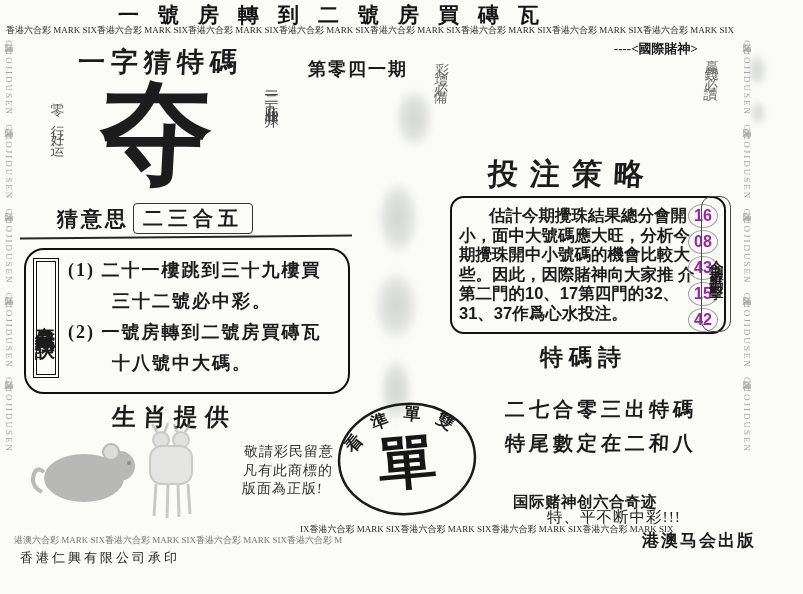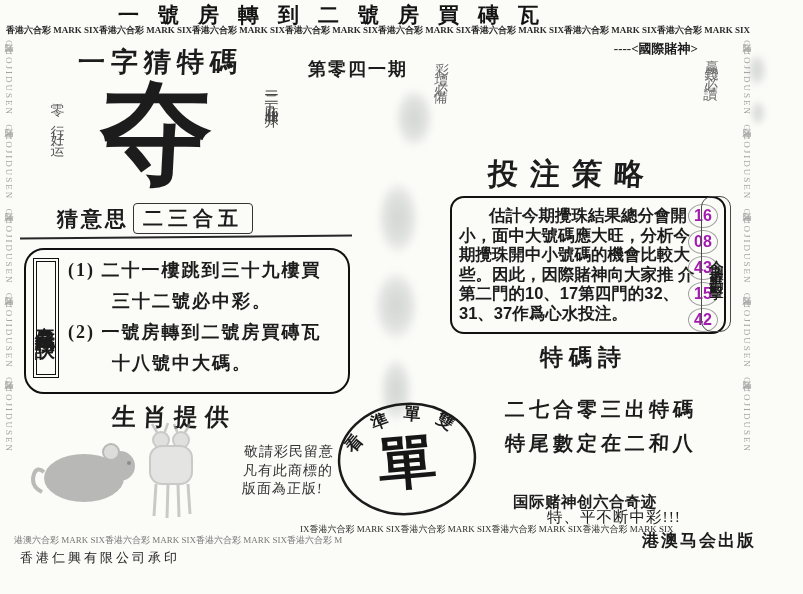--- a/index.html
+++ b/index.html
@@ -72,21 +72,21 @@
   .smudge{position:absolute;border-radius:50%;filter:blur(3px);opacity:.4;
           background:radial-gradient(closest-side,#9aa09e 0%,#b7bcba 45%,transparent 75%);}
   .animal{filter:blur(.6px);opacity:.6;}
 </style>
 </head>
 <body>
 
 <div class="page">
 
   <div class="abs banner">一號房轉到二號房買磚瓦</div>
-  <div class="abs border-row" style="top:24px;left:6px;width:792px;font-weight:bold;">香港六合彩 MARK SIX香港六合彩 MARK SIX香港六合彩 MARK SIX香港六合彩 MARK SIX香港六合彩 MARK SIX香港六合彩 MARK SIX香港六合彩 MARK SIX香港六合彩 MARK SIX</div>
+  <div class="abs border-row" style="top:24px;left:6px;width:792px;">香港六合彩 MARK SIX香港六合彩 MARK SIX香港六合彩 MARK SIX香港六合彩 MARK SIX香港六合彩 MARK SIX香港六合彩 MARK SIX香港六合彩 MARK SIX香港六合彩 MARK SIX</div>
 
   <div class="abs strip" style="top:36px;left:2px;height:540px;">賭神GUOJIDUSEN 賭神GUOJIDUSEN 賭神GUOJIDUSEN 賭神GUOJIDUSEN 賭神GUOJIDUSEN</div>
   <div class="abs strip" style="top:36px;left:740px;height:520px;">賭神GUOJIDUSEN 賭神GUOJIDUSEN 賭神GUOJIDUSEN 賭神GUOJIDUSEN 賭神GUOJIDUSEN</div>
 
   <div class="smudge" style="left:388px;top:78px;width:52px;height:80px;"></div>
   <div class="smudge" style="left:370px;top:168px;width:56px;height:100px;"></div>
   <div class="smudge" style="left:366px;top:258px;width:60px;height:96px;"></div>
   <div class="smudge" style="left:374px;top:346px;width:44px;height:88px;"></div>
   <div class="smudge" style="left:744px;top:48px;width:26px;height:44px;"></div>
   <div class="smudge" style="left:748px;top:96px;width:20px;height:34px;"></div>

